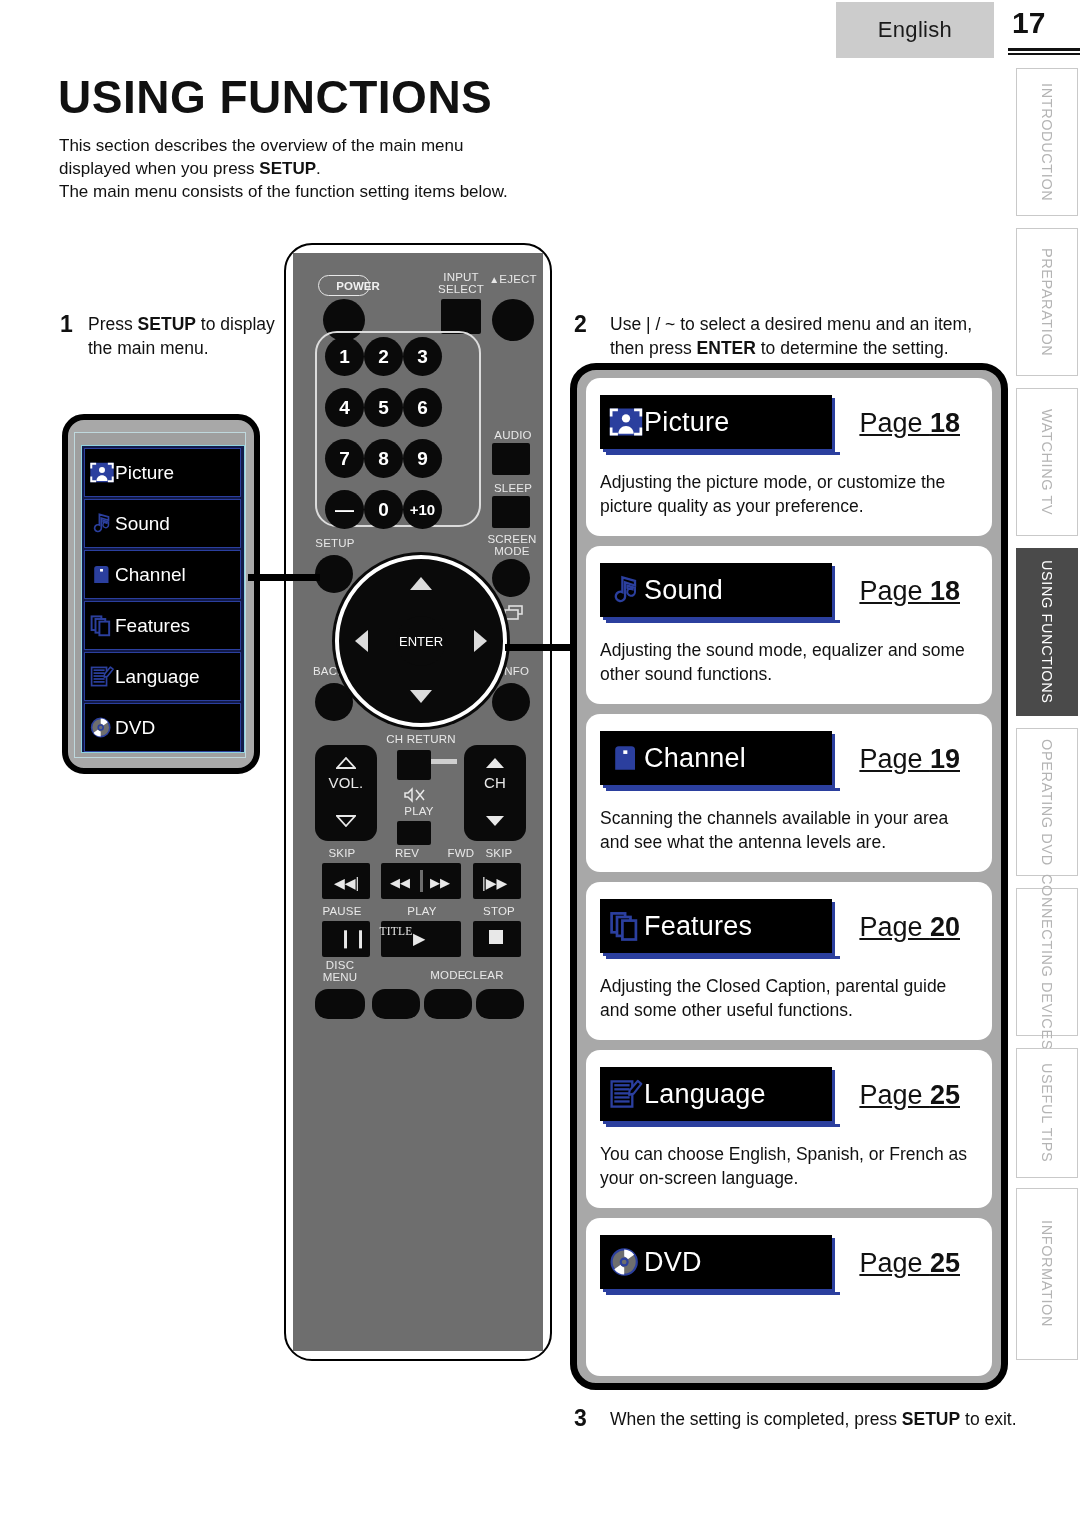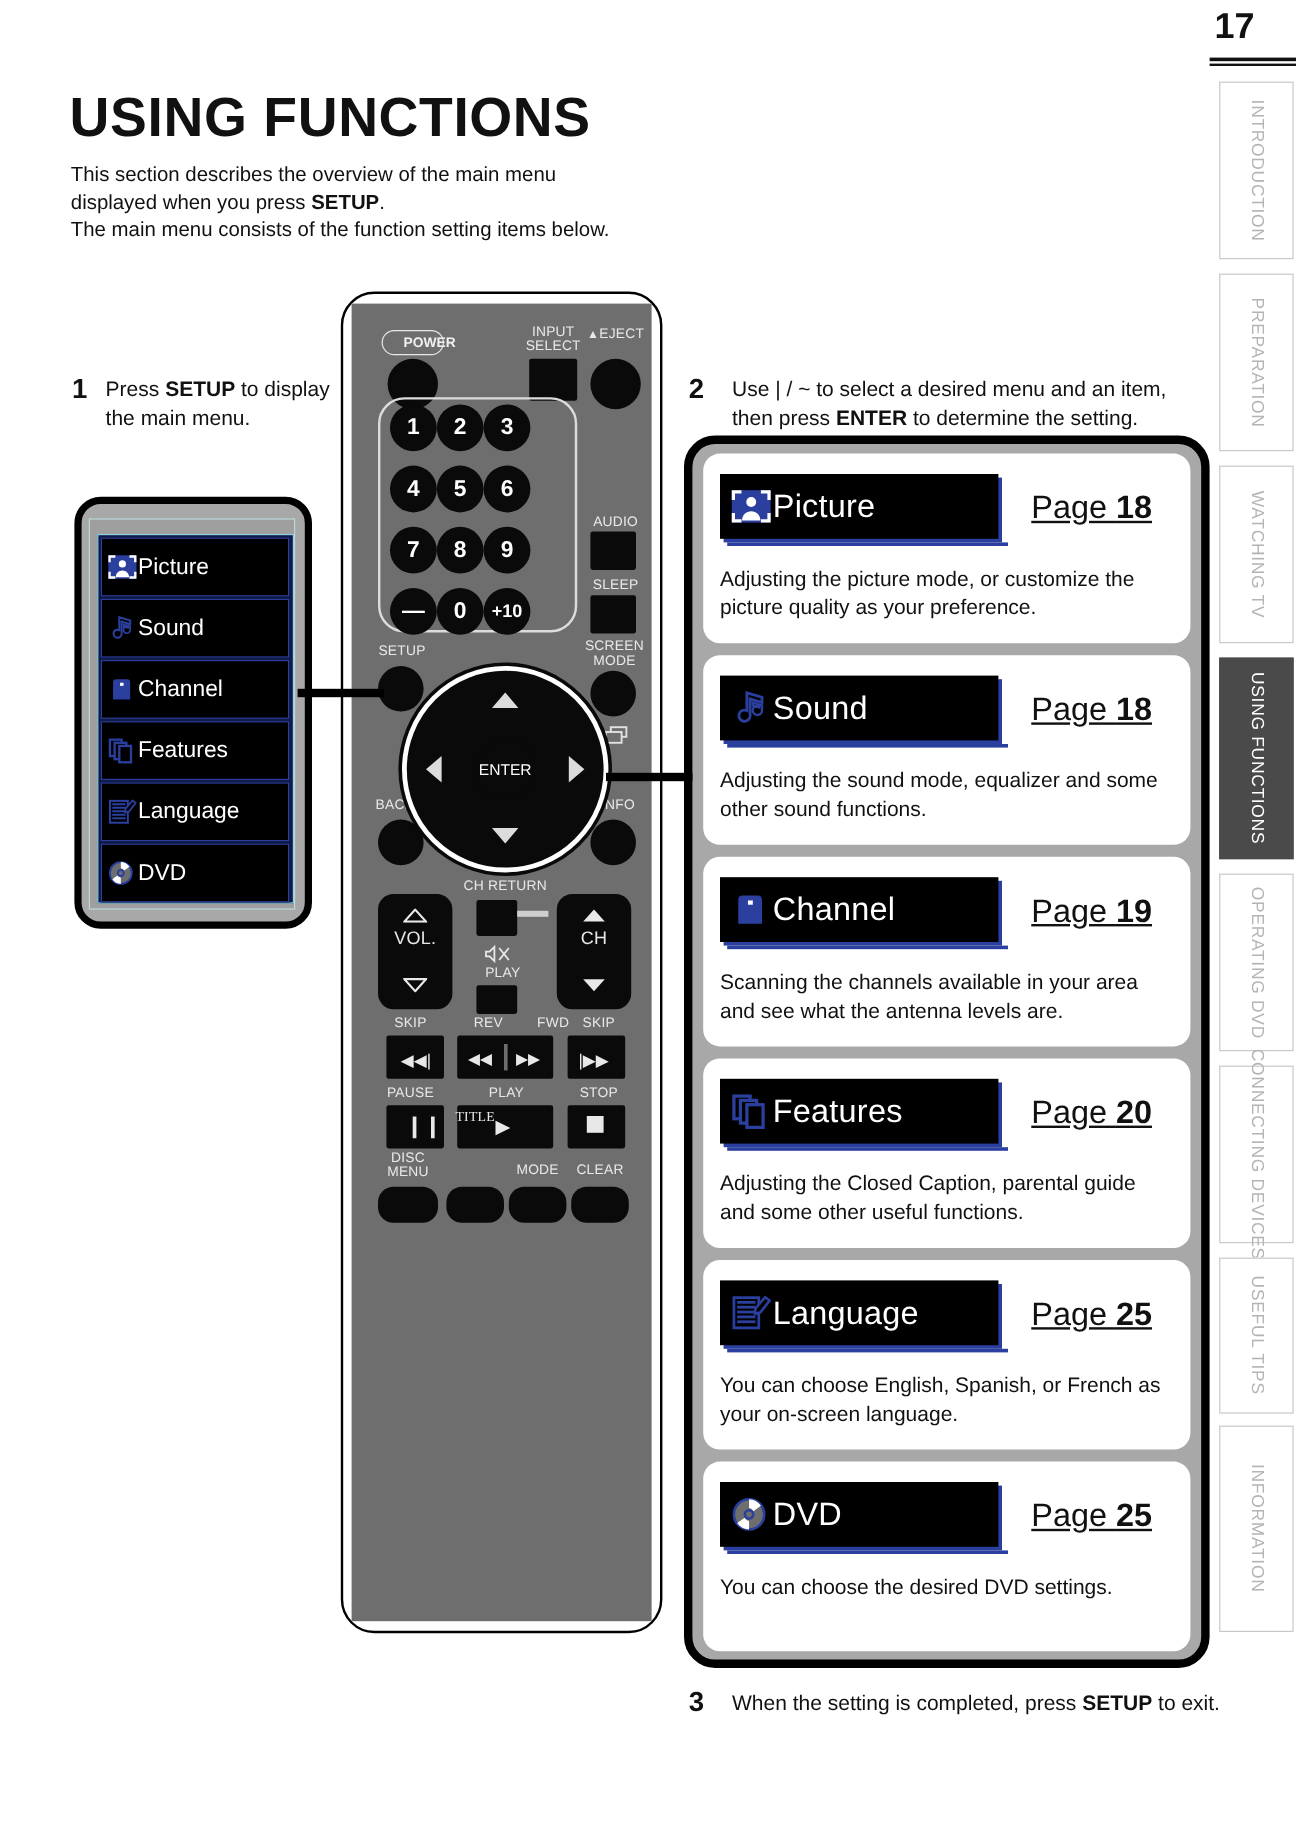--- a/index.html
+++ b/index.html
@@ -197,20 +197,23 @@
   .card-desc {
     margin-top: 20px;
     font-size: 17.5px; line-height: 24px; color: #111;
   }
 </style>
 </head>
 <body>
 
 <div class="page">
 
+  <div class="lang-box">
+    <span>English</span>
+  </div>
   <div class="pagenum">17</div>
   <div class="pagenum-rule"></div>
 
   <div class="tabrail" id="tabrail">
       <div class="tab" style="top: 8px; height: 148px;">
         <span>INTRODUCTION</span>
       </div>
       <div class="tab" style="top: 168px; height: 148px;">
         <span>PREPARATION</span>
       </div>
@@ -409,21 +412,21 @@
         <div class="rlabel" style="left:175px;top:652px;width:62px;">STOP</div>
         <div class="rbtn rect" style="left:29px;top:668px;width:48px;height:36px;"></div>
         <div class="rbtn rect" style="left:88px;top:668px;width:80px;height:36px;"></div>
         <div class="rbtn rect" style="left:180px;top:668px;width:48px;height:36px;"></div>
         <div style="position:absolute;left:45px;top:676px;color:#e8e8e8;font-size:18px;line-height:18px;">❙❙</div>
         <div style="position:absolute;left:120px;top:676px;color:#e8e8e8;font-size:16px;">▶</div>
         <div style="position:absolute;left:196px;top:677px;width:14px;height:14px;background:#e8e8e8;"></div>
         <div class="rlabel" style="left:18px;top:706px;width:58px;">DISC<br>MENU</div>
         <div class="rlabel" style="left:78px;top:672px;width:50px;font-family:Liberation Serif, serif;">TITLE</div>
         <div class="rlabel" style="left:130px;top:716px;width:50px;">MODE</div>
-        <div class="rlabel" style="left:182px;top:716px;width:50px;">CLEAR</div>
+        <div class="rlabel" style="left:166px;top:716px;width:50px;">CLEAR</div>
         <div class="rbtn pill" style="left:22px;top:736px;width:50px;height:30px;"></div>
         <div class="rbtn pill" style="left:79px;top:736px;width:48px;height:30px;"></div>
         <div class="rbtn pill" style="left:131px;top:736px;width:48px;height:30px;"></div>
         <div class="rbtn pill" style="left:183px;top:736px;width:48px;height:30px;"></div>
       </div>
   </div>
 
   <div class="panel" id="cards-panel">
       <div class="card">
         <div class="card-head">
@@ -516,17 +519,16 @@
                 <path d="M18 3 A14 14 0 0 1 29 9 L22 14 A6 6 0 0 0 18 11z" fill="#fff"></path>
                 <path d="M18 31 A14 14 0 0 1 7 25 L14 20 A6 6 0 0 0 18 23z" fill="#fff"></path>
                 <circle cx="18" cy="17" r="5" fill="#2b3f9e"></circle>
                 <circle cx="18" cy="17" r="2.6" fill="#6e6e6e"></circle>
               </svg></span>
             <span class="ctext">DVD</span>
             <div class="chip-underline"></div>
           </div>
           <div class="pageref"><span>Page </span><b>25</b></div>
         </div>
-        <div class="card-desc">You can choose the desired DVD settings.</div>
       </div>
     </div>
 
 </div>
 
 </body></html>

